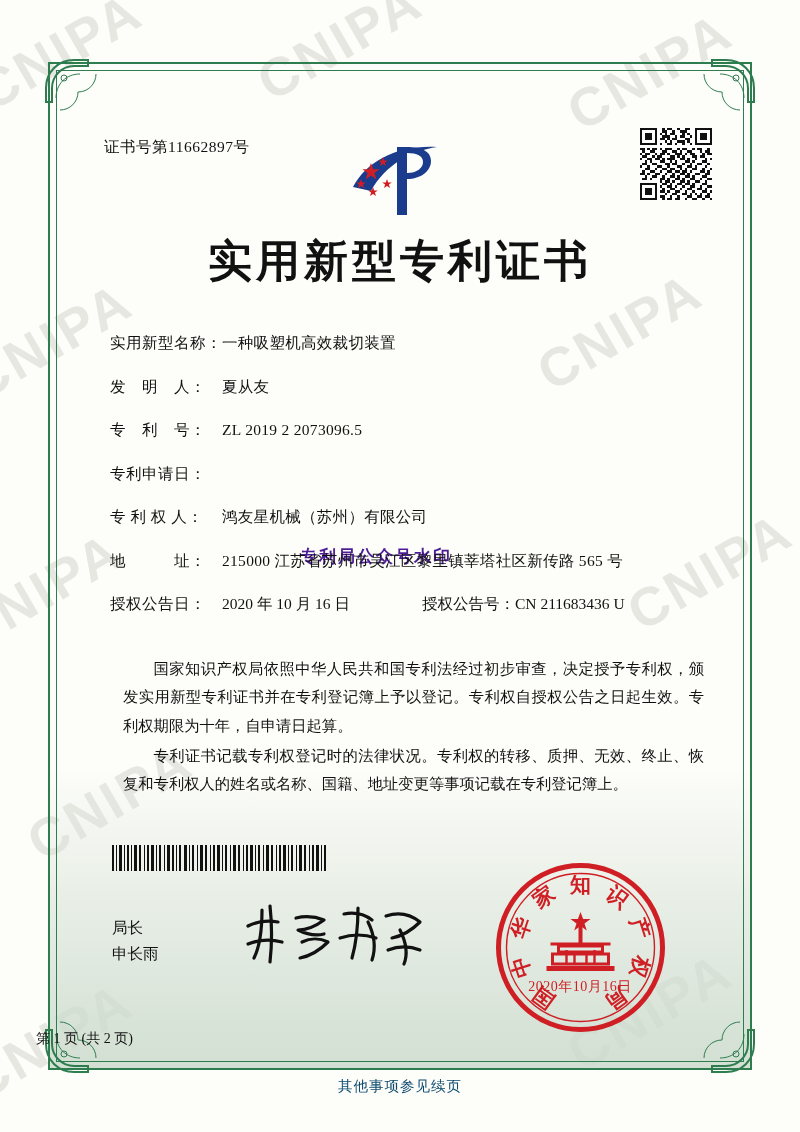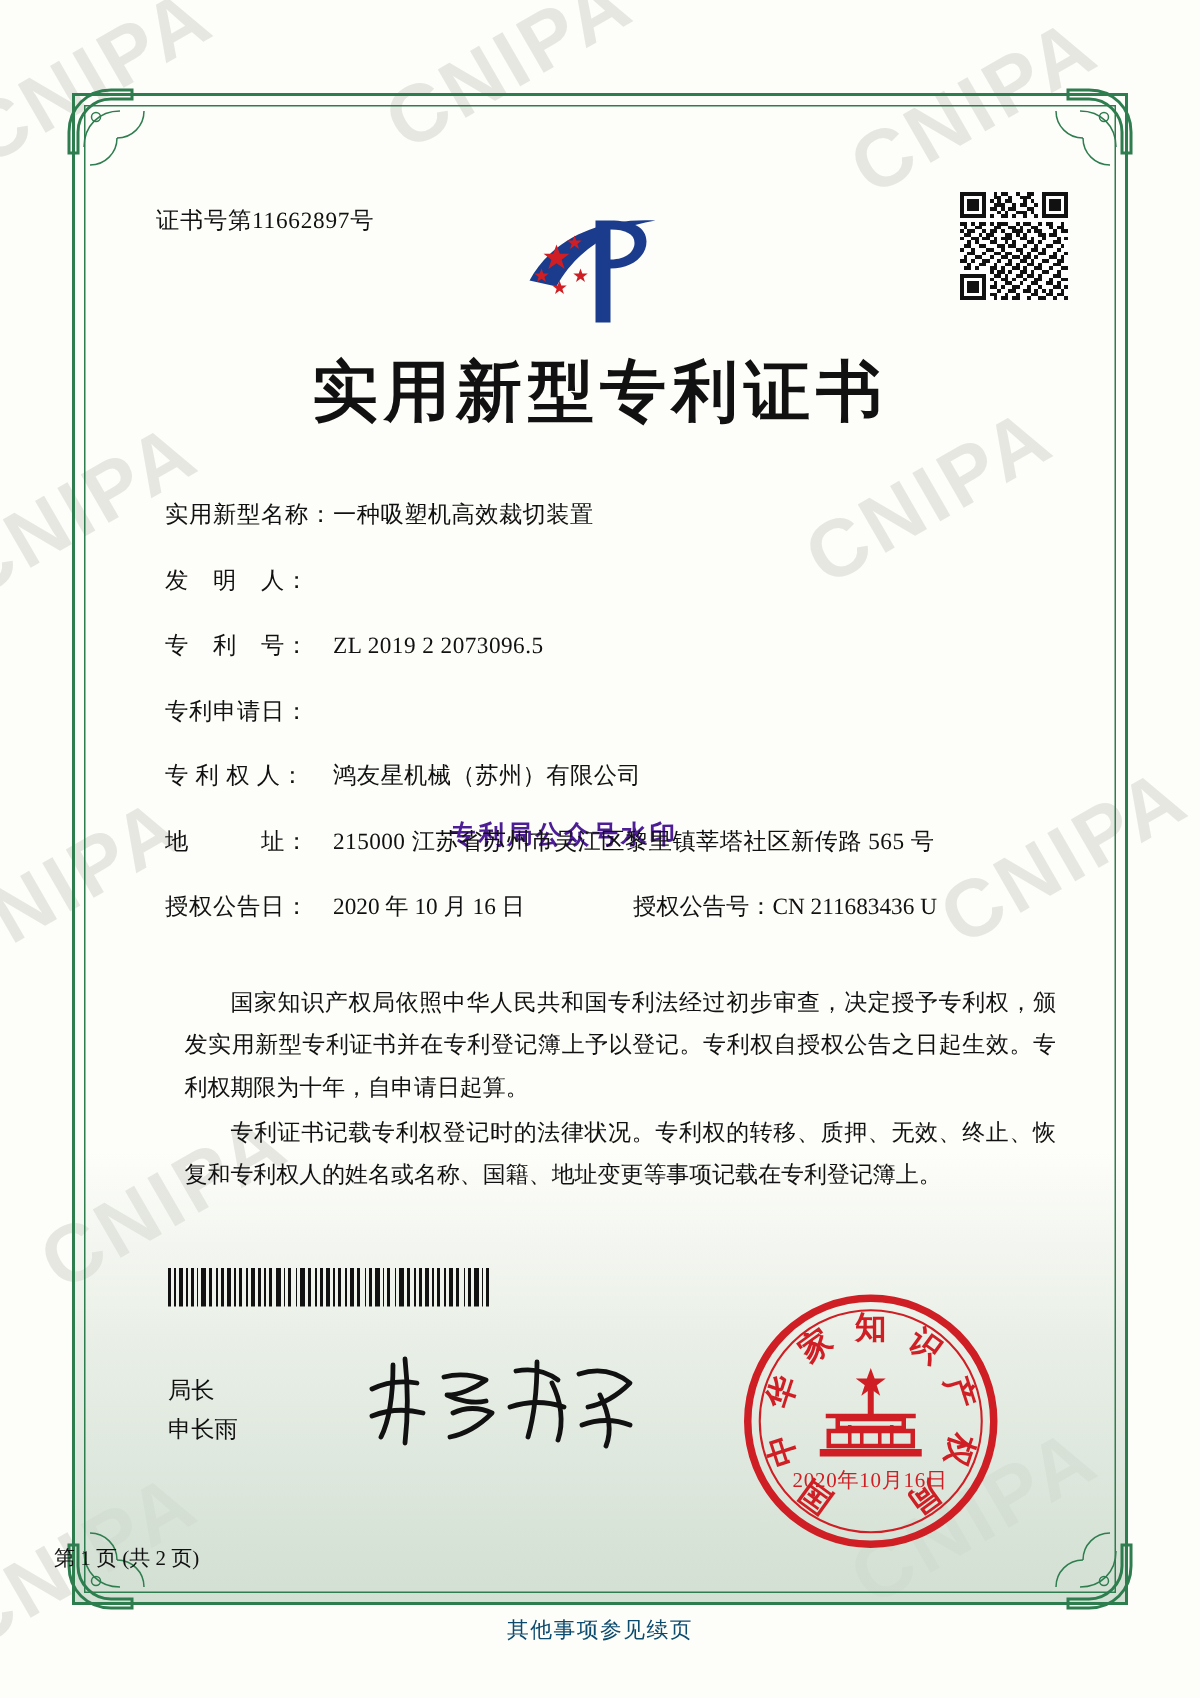--- a/index.html
+++ b/index.html
@@ -556,20 +556,21 @@
 
     <div class="fields">
 
       <div class="row">
         <span class="lbl">实用新型名称：</span>
         <span class="val">一种吸塑机高效裁切装置</span>
       </div>
 
       <div class="row">
         <span class="lbl">发　明　人：</span>
+        <span class="val">夏从友</span>
       </div>
 
       <div class="row">
         <span class="lbl">专　利　号：</span>
         <span class="val">ZL 2019 2 2073096.5</span>
       </div>
 
       <div class="row">
         <span class="lbl">专利申请日：</span>
       </div>

